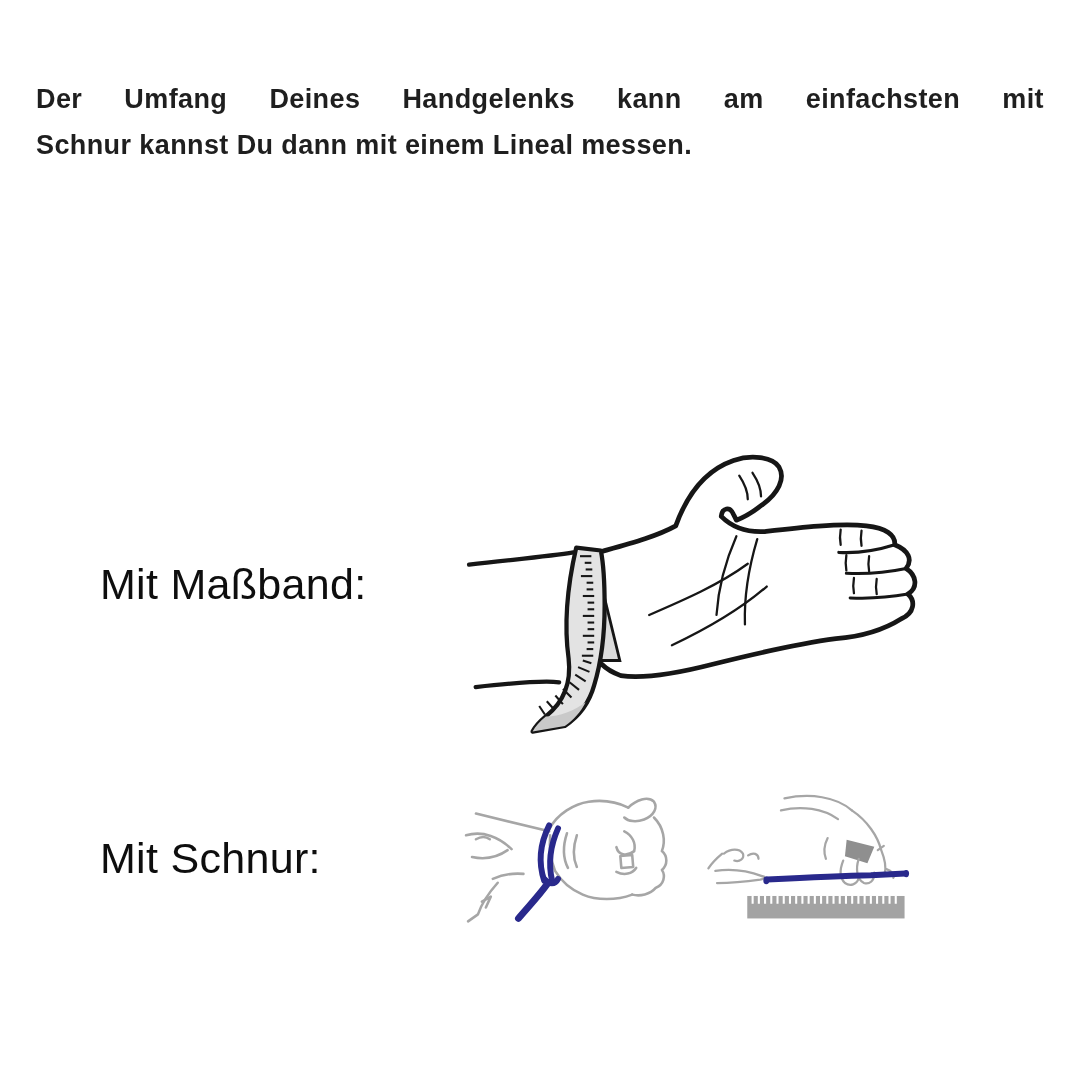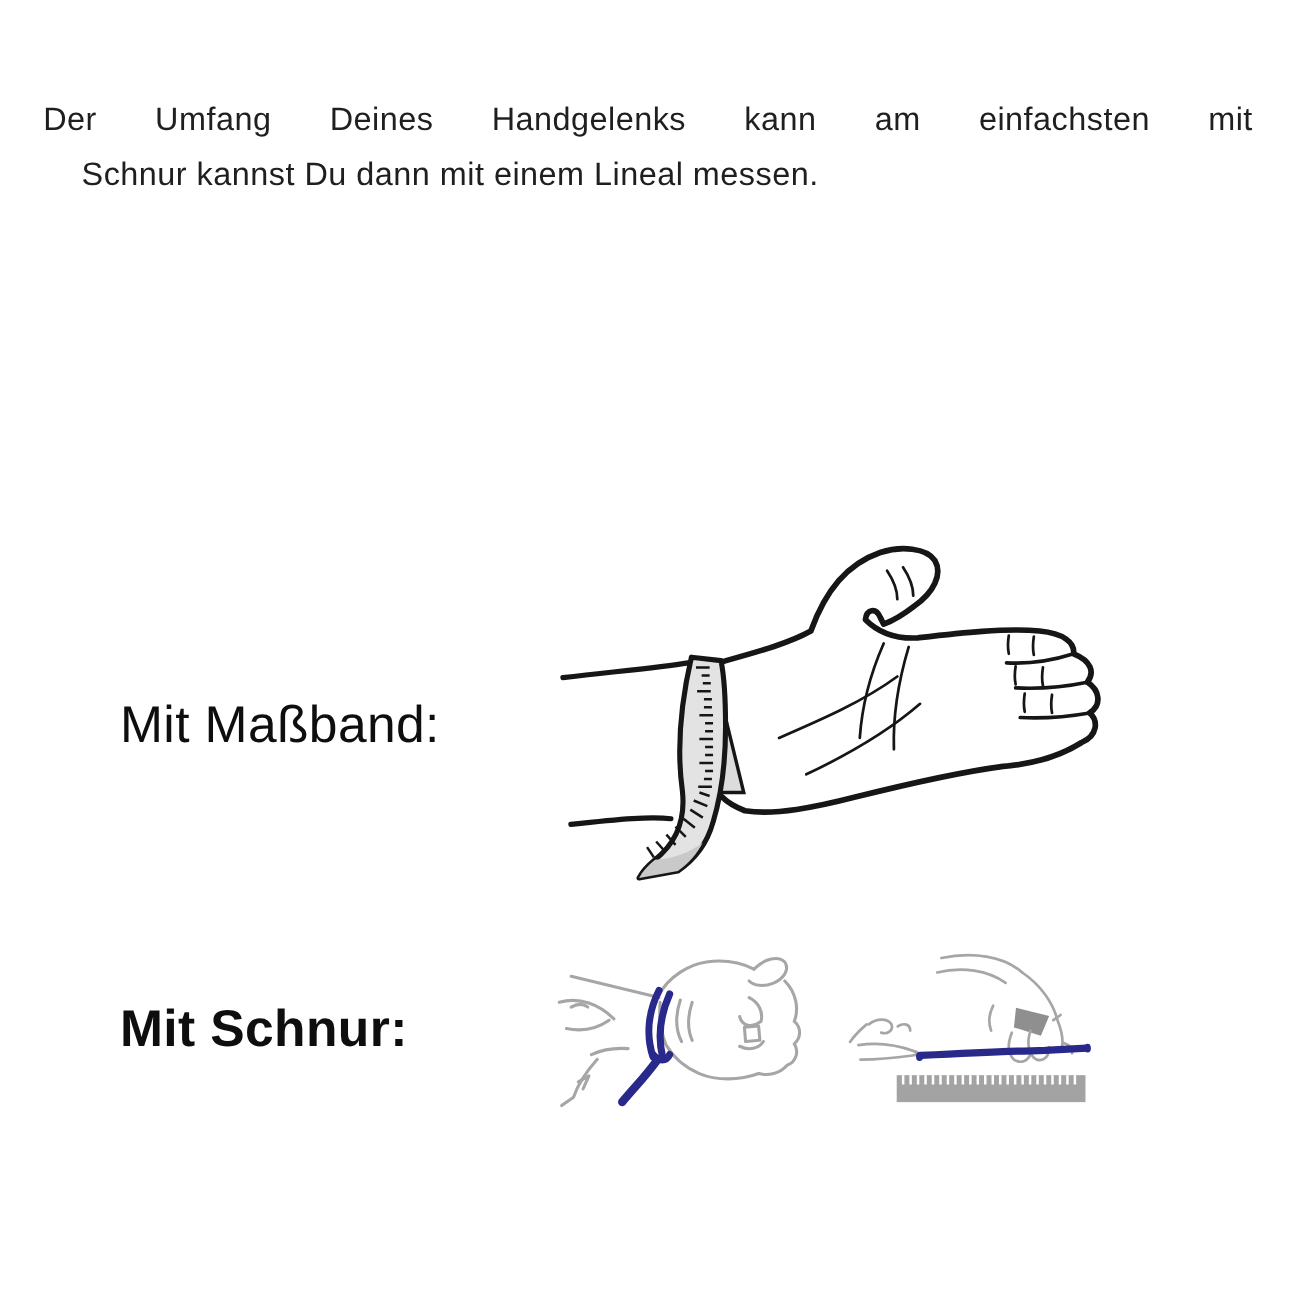--- a/index.html
+++ b/index.html
@@ -2,29 +2,29 @@
 <html><head>
 <meta charset="utf-8">
 <style>
   html,body{margin:0;padding:0;}
   body{width:1080px;height:1080px;background:#ffffff;position:relative;overflow:hidden;
        font-family:"Liberation Sans", sans-serif;}
   .page{position:absolute;inset:0;background:#ffffff;}
 
   
   .intro{position:absolute;left:36px;top:76px;width:1008px;color:#1f1f1f;
-         font-size:27px;line-height:46px;font-weight:400;letter-spacing:0.4px;}
+         font-size:27px;line-height:46px;font-weight:700;letter-spacing:0.4px;}
   .pline{text-align:justify;text-align-last:justify;white-space:normal;}
-  .pline.last{text-align-last:left;margin-left:32px;}
+  .pline.last{text-align-last:left;}
 
   
   .sec-label{position:absolute;left:100px;color:#0e0e0e;font-size:43px;font-weight:400;
              letter-spacing:0.3px;}
-  #label-tape{top:580px;}
-  #label-string{top:834px;font-weight:bold;}
+  #label-tape{top:560px;}
+  #label-string{top:834px;}
 
   
   .illus{position:absolute;}
   #illus-tape{left:452px;top:444px;width:474px;height:304px;}
   #illus-string-wrist{left:438px;top:772px;width:248px;height:178px;}
   #illus-string-ruler{left:698px;top:786px;width:242px;height:156px;}
 
   svg{display:block;width:100%;height:100%;}
   .ink{stroke:#161616;fill:none;stroke-linecap:round;stroke-linejoin:round;}
   .sketch{stroke:#a6a6a6;fill:none;stroke-linecap:round;stroke-linejoin:round;stroke-width:2.6;}

